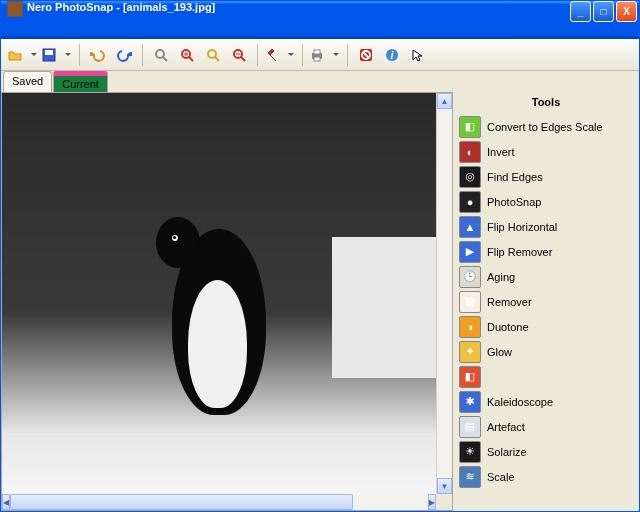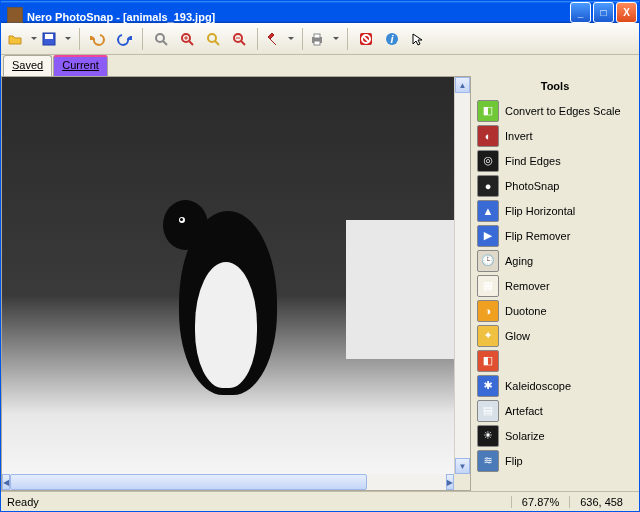--- a/index.html
+++ b/index.html
@@ -1,52 +1,52 @@
 <!DOCTYPE html>
 <html><head>
 <meta charset="utf-8">
 <style>
 * { box-sizing: border-box; margin: 0; padding: 0; font-family: Tahoma, sans-serif; font-size: 11px; }
 html, body { width: 640px; height: 512px; overflow: hidden; }
 .window { width: 640px; height: 512px; background: #ece9d8; border: 1px solid #0055ea; display: flex; flex-direction: column; }
-.titlebar { height: 22px; background: linear-gradient(to bottom, #3a95ff 0%, #0055ea 10%, #0055ea 90%, #003eb0 100%); display: flex; align-items: flex-end; padding: 0 2px 0 6px; color: white; }
+.titlebar { height: 38px; background: linear-gradient(to bottom, #3a95ff 0%, #0055ea 10%, #0055ea 90%, #003eb0 100%); display: flex; align-items: flex-start; padding: 0 2px 0 6px; color: white; }
 .titlebar .app-icon { width: 16px; height: 16px; background: #8b5a2b; margin-right: 4px; border: 1px solid #654; }
 .titlebar .title { flex: 1; font-weight: bold; }
 .titlebar .win-btns { display: flex; gap: 2px; }
 .win-btn { width: 21px; height: 21px; border-radius: 3px; border: 1px solid #fff; display: flex; align-items: center; justify-content: center; color: white; font-weight: bold; font-size: 10px; }
 .win-min, .win-max { background: linear-gradient(to bottom, #4a9aff, #1a5ad0); }
 .win-close { background: linear-gradient(to bottom, #ff8a5a, #e04a1a); }
 .toolbar { height: 32px; background: linear-gradient(to bottom, #fdfdfb, #eae7d8); border-bottom: 1px solid #c0bca8; display: flex; align-items: center; padding: 0 6px; gap: 2px; }
 .tb-btn { width: 24px; height: 24px; display: flex; align-items: center; justify-content: center; border-radius: 3px; cursor: pointer; }
 .tb-dd { width: 32px; justify-content: flex-start; position: relative; }
 .tb-dd::after { content: ""; position: absolute; right: 2px; top: 10px; border-left: 3px solid transparent; border-right: 3px solid transparent; border-top: 3px solid #555; }
 .tb-sep { width: 1px; height: 22px; background: #c0bca8; margin: 0 4px; }
 .tabs { height: 21px; display: flex; padding-left: 2px; background: #ece9d8; }
-.tab { padding: 3px 8px; background: #f8f6ee; border: 1px solid #aca899; border-bottom: none; border-radius: 3px 3px 0 0; margin-right: 1px; cursor: pointer; text-decoration: underline; }
-.tab.active { background: #8b5cf6; border-top: 2px solid #ec4899; padding-top: 2px; }
+.tab { padding: 3px 8px; background: #f8f6ee; border: 1px solid #aca899; border-bottom: none; border-radius: 3px 3px 0 0; margin-right: 1px; cursor: pointer; }
+.tab.active { background: #15803d; border-top: 5px solid #ec4899; padding-top: 2px; }
 .body { flex: 1; display: flex; min-height: 0; }
 .canvas-area { flex: 1; display: flex; flex-direction: column; border: 1px solid #aca899; background: #fff; min-width: 0; }
 .canvas-viewport { flex: 1; position: relative; overflow: hidden; background: #fff; }
 .image-placeholder { position: absolute; inset: 0; background: linear-gradient(to bottom, #2a2a2a 0%, #3a3a3a 55%, #e8e8e8 85%, #f5f5f5 100%); }
 .penguin { position: absolute; left: 32%; top: 28%; width: 36%; height: 58%; }
 .penguin-body { position: absolute; width: 60%; height: 80%; left: 20%; top: 10%; background: #0a0a0a; border-radius: 50% 50% 45% 45%; }
 .penguin-belly { position: absolute; width: 38%; height: 55%; left: 30%; top: 32%; background: #f0f0f0; border-radius: 50% 50% 45% 45%; }
 .penguin-head { position: absolute; width: 28%; height: 22%; left: 10%; top: 5%; background: #0a0a0a; border-radius: 50%; }
 .penguin-eye { position: absolute; width: 6px; height: 6px; background: #fff; border-radius: 50%; left: 35%; top: 35%; }
 .penguin-eye::after { content:""; position:absolute; width:3px; height:3px; background:#000; border-radius:50%; top:1px; left:1px; }
 .iceberg { position: absolute; right: 0; top: 36%; width: 24%; height: 35%; background: #e8e8e8; }
 .vscroll { width: 16px; background: #efeef0; border-left: 1px solid #d4d0c8; display: flex; flex-direction: column; }
 .scroll-btn { height: 16px; background: linear-gradient(to bottom, #e6eefc, #c4d5f7); border: 1px solid #9db8e8; display:flex; align-items:center; justify-content:center; font-size:8px; color:#4a6aaa; }
 .vscroll .scroll-track { flex: 1; background: #f2f1ee; }
 .hscroll-row { height: 16px; display: flex; }
 .hscroll { flex: 1; background: #efeef0; display: flex; }
 .hscroll .scroll-track { flex: 1; background: #f2f1ee; position: relative; }
 .hscroll .thumb { position: absolute; left: 0; width: 82%; top: 0; bottom: 0; background: linear-gradient(to bottom, #e6eefc, #c4d5f7); border: 1px solid #9db8e8; border-radius: 2px; }
 .hscroll-corner { width: 16px; background: #ece9d8; }
-.side { width: 168px; display: flex; flex-direction: column; background: #ece9d8; }
+.side { width: 186px; display: flex; flex-direction: column; background: #ece9d8; }
 .side-header { text-align: center; font-weight: bold; padding: 4px 0 6px; }
 .tool-list { flex: 1; padding: 0 4px; overflow: hidden; }
 .tool-item { height: 25px; display: flex; align-items: center; gap: 6px; padding: 1px 2px; cursor: pointer; }
 .tool-icon { width: 22px; height: 22px; border: 1px solid #888; border-radius: 2px; display: flex; align-items: center; justify-content: center; flex-shrink: 0; }
 .status { height: 20px; background: #ece9d8; border-top: 1px solid #c0bca8; display: flex; align-items: center; padding: 0 6px; }
 .status .st-left { flex: 1; }
 .status .st-cell { padding: 0 10px; border-left: 1px solid #c0bca8; }
 svg { display: block; }
 </style>
 </head>
@@ -242,24 +242,19 @@
           <div class="tool-item">
             <div class="tool-icon" style="background: rgb(216, 224, 232); color: rgb(255, 255, 255);">▤</div>
             <span>Artefact</span>
           </div>
           <div class="tool-item">
             <div class="tool-icon" style="background: rgb(26, 26, 26); color: rgb(255, 255, 255);">☀</div>
             <span>Solarize</span>
           </div>
           <div class="tool-item">
             <div class="tool-icon" style="background: rgb(74, 122, 184); color: rgb(255, 255, 255);">≋</div>
-            <span>Flip</span>
-          </div>
-        </div>
-    </div>
-  </div>
-
-  <div class="status">
-    <div class="st-left">Ready</div>
-    <div class="st-cell">67.87%</div>
-    <div class="st-cell">636, 458</div>
-  </div>
+            <span>Scale</span>
+          </div>
+        </div>
+    </div>
+  </div>
+
 </div>
 
 </body></html>

